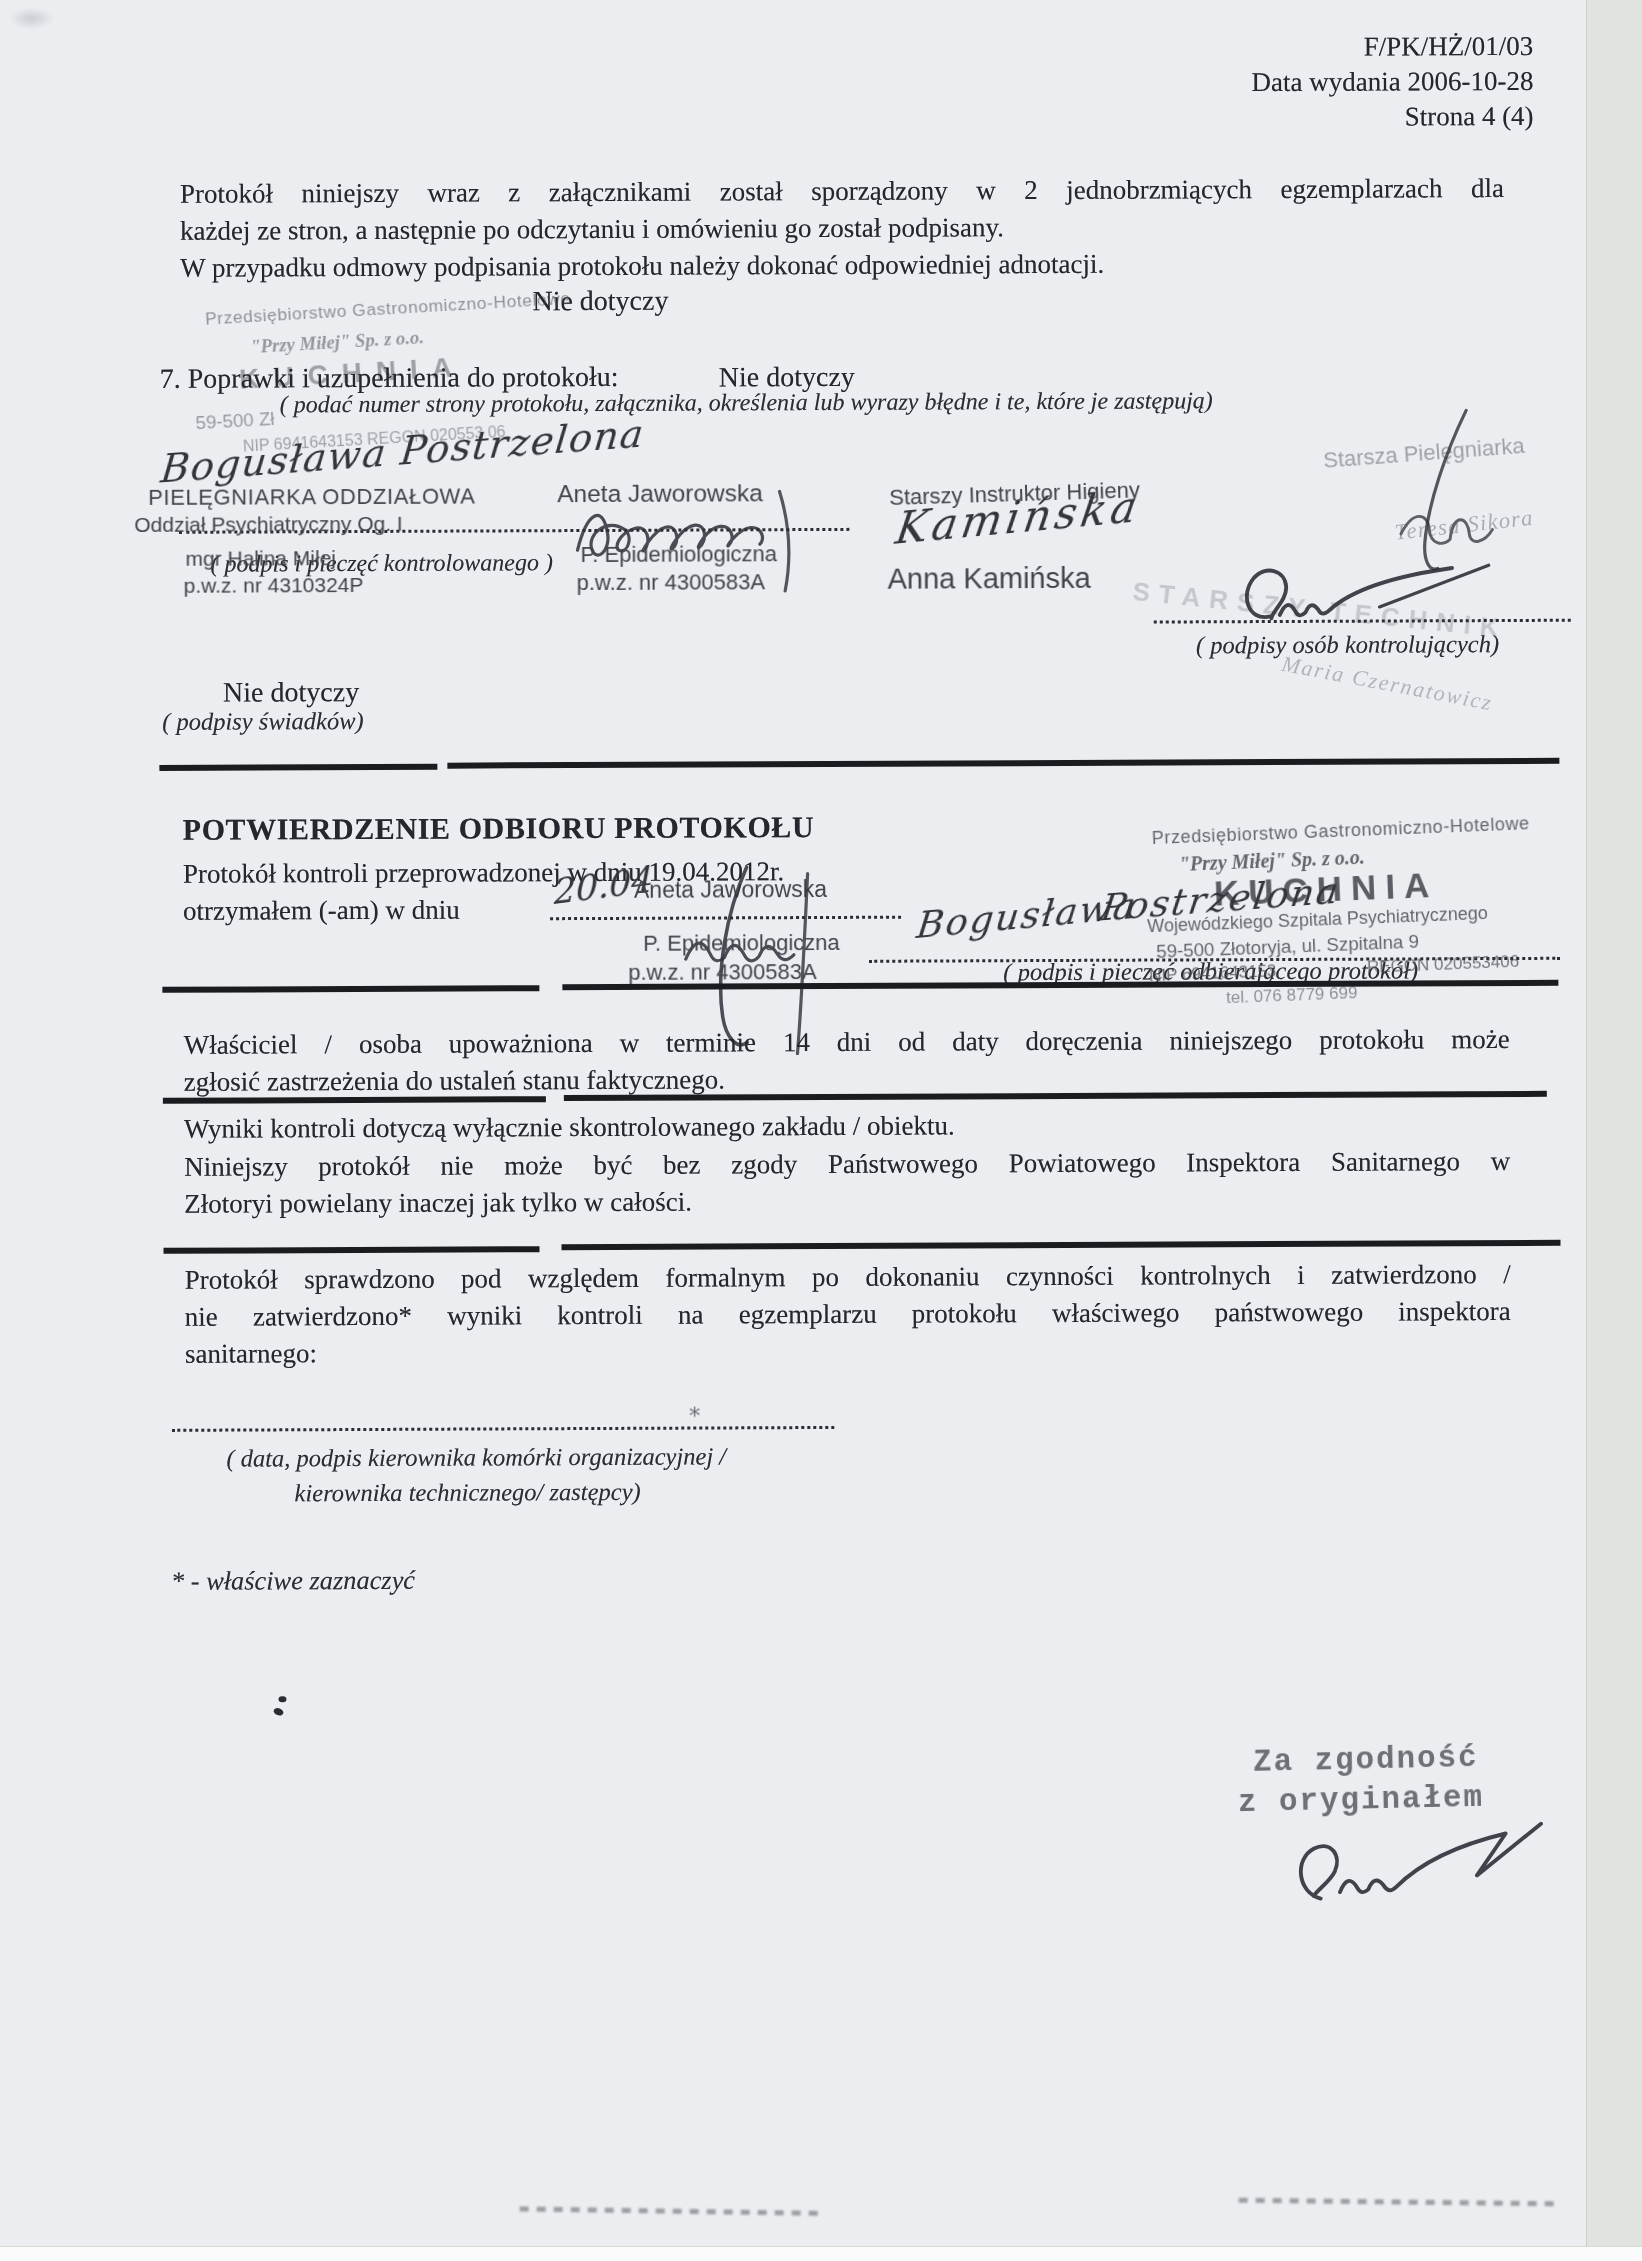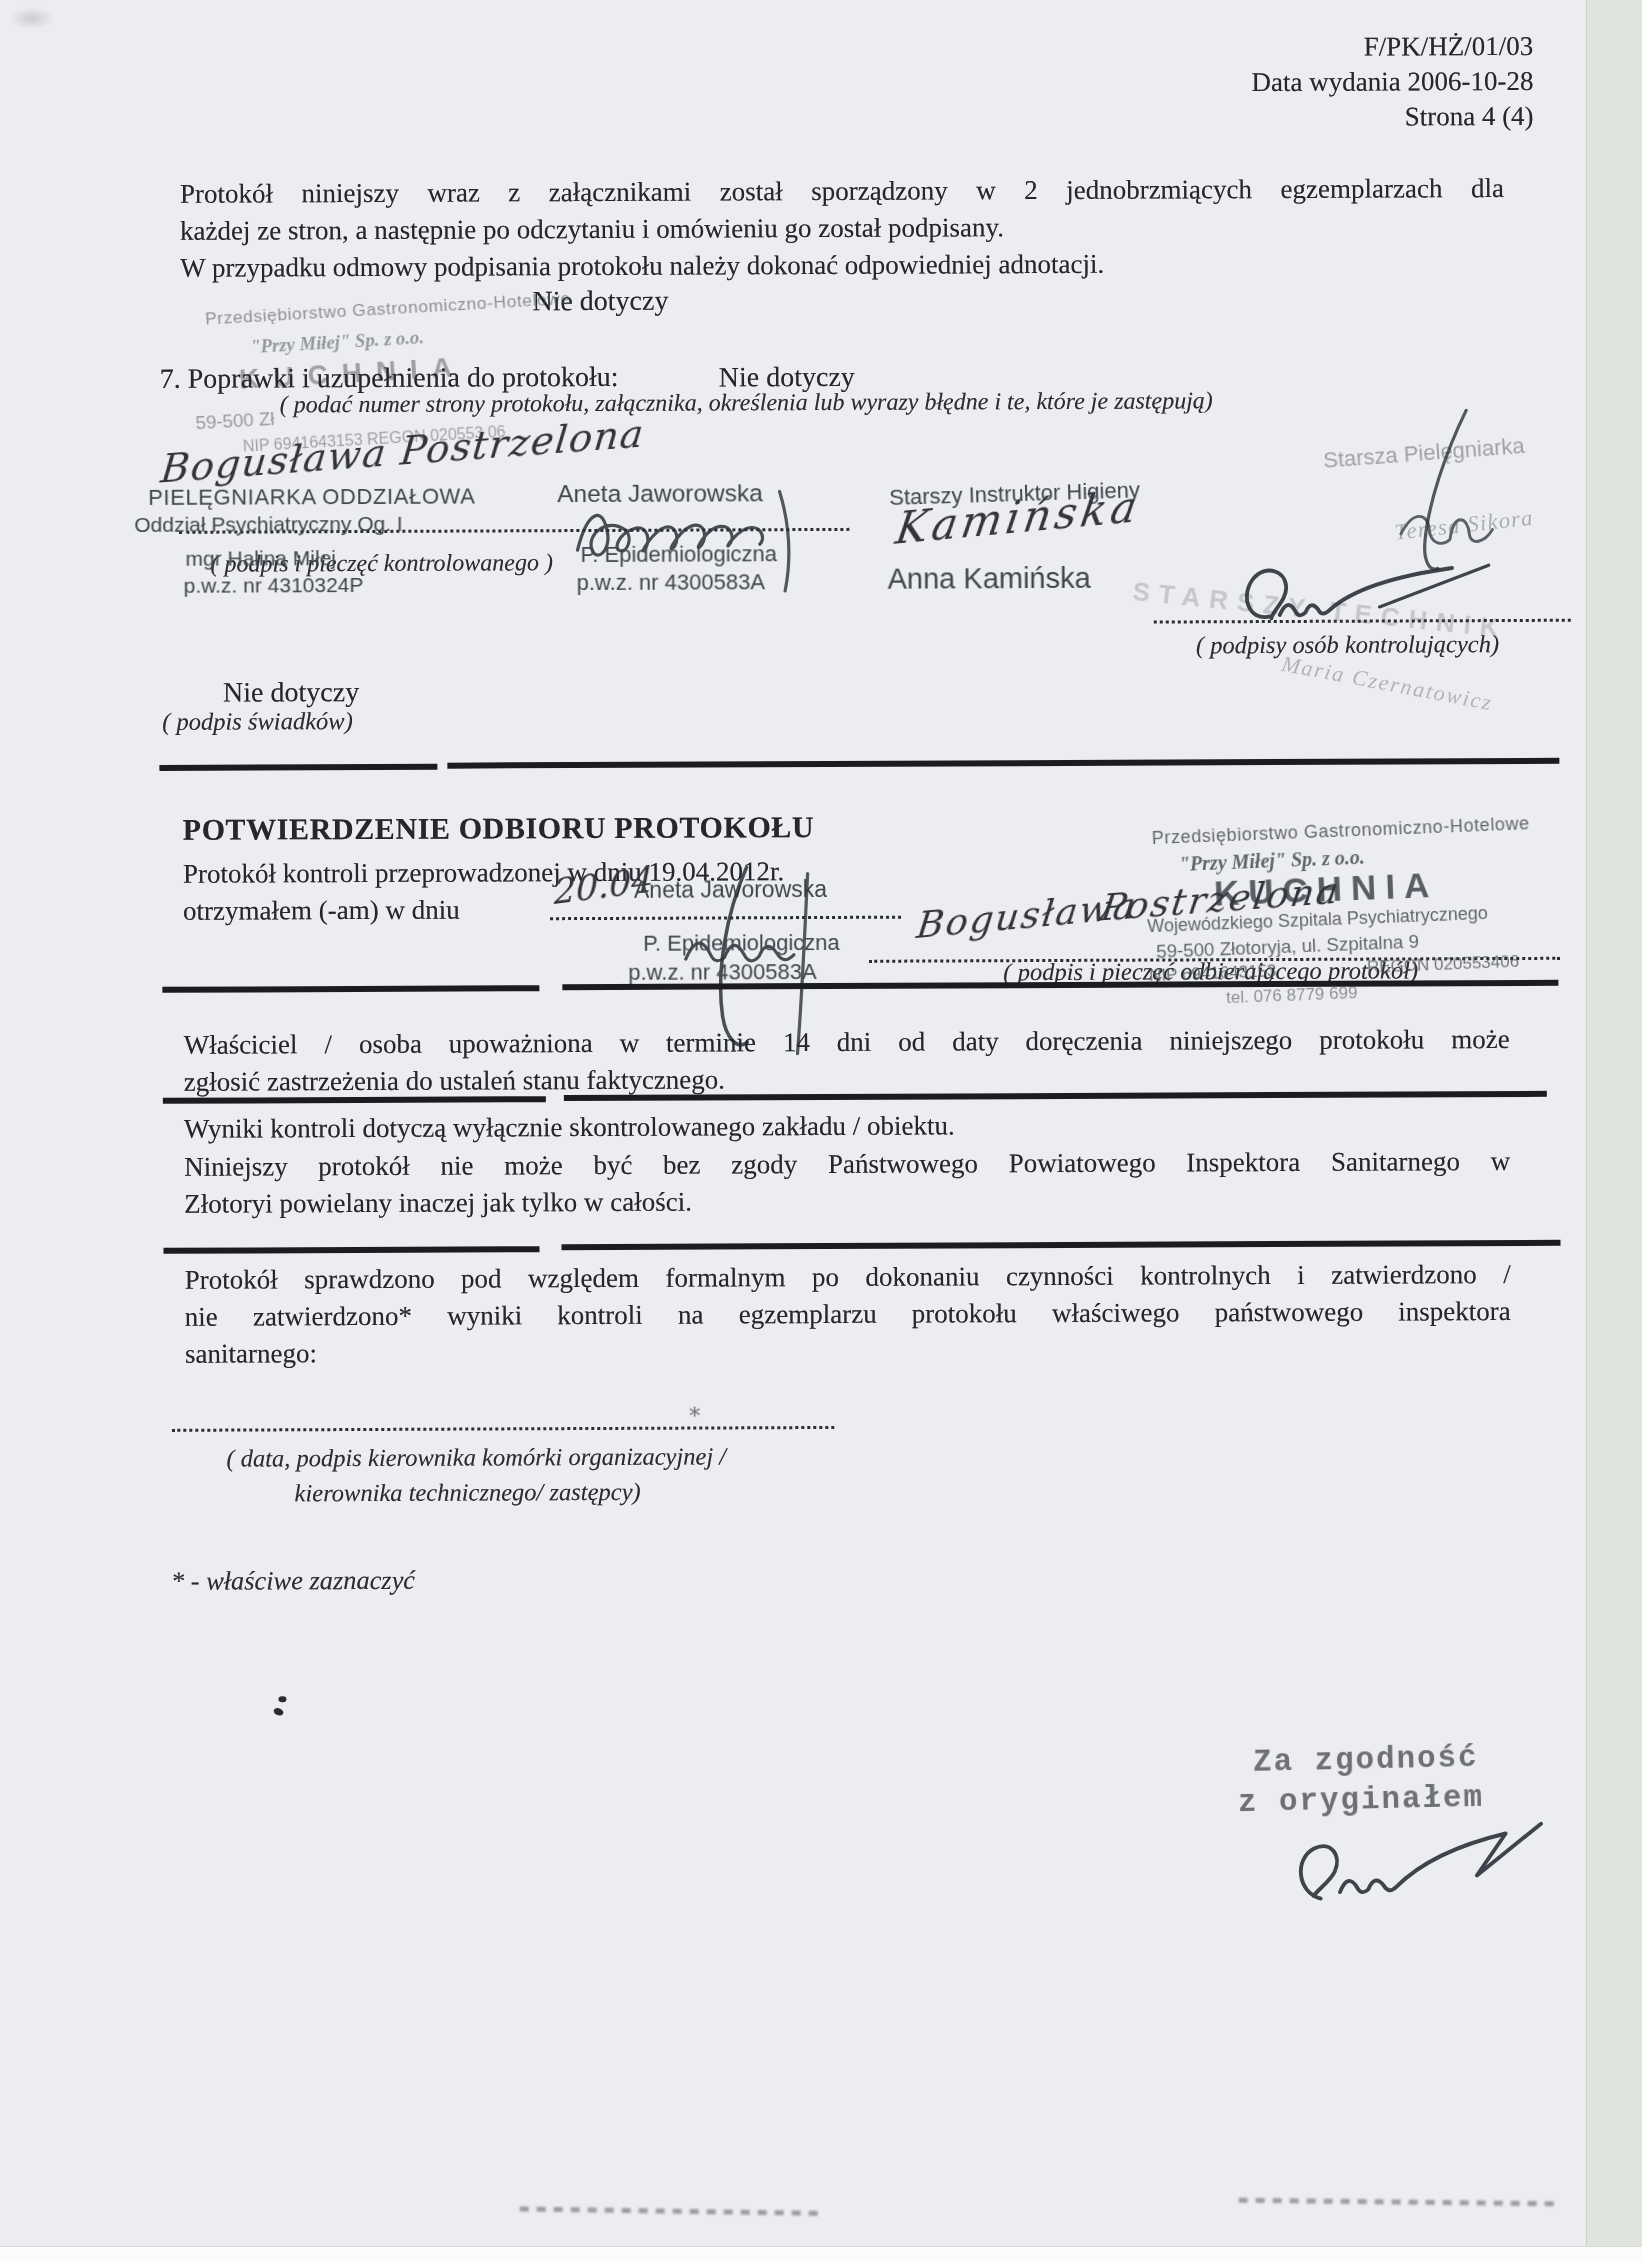--- a/index.html
+++ b/index.html
@@ -101,21 +101,21 @@
         <path d="M55,92 C20,100 8,58 30,32 C48,12 78,20 80,45 C82,66 58,84 57,95" stroke-width="6" opacity=".9"></path>
         <path d="M70,90 q12,-28 24,-6 q6,12 16,2 q8,-20 20,-4 q6,12 18,0 q50,-45 190,-64" stroke-width="6" opacity=".9"></path>
         <path d="M225,78 L395,14" stroke-width="5" opacity=".9"></path>
       </svg>
     </div>
     <div class="abs dots" style="left:1156px;top:609px;width:417px;"></div>
     <div class="abs cap" style="left:1198px;top:633px;">( podpisy osób kontrolujących)</div>
     <div class="abs serif italic" style="left:1282px;top:673px;font-size:22px;color:#6a6d74;opacity:.45;transform:rotate(11deg);letter-spacing:1.9px;">Maria Czernatowicz</div>
 
     <div class="abs body-txt" style="left:225px;top:671px;font-size:28px;">Nie dotyczy</div>
-    <div class="abs cap" style="left:164px;top:705px;">( podpis świadków)</div>
+    <div class="abs cap" style="left:164px;top:705px;">( podpisy świadków)</div>
 
     <div class="abs rule" style="left:161px;top:762px;width:278px;"></div>
     <div class="abs rule" style="left:449px;top:761px;width:1112px;"></div>
 
     <div class="abs body-txt" style="left:184px;top:808px;font-size:30px;font-weight:bold;letter-spacing:0.6px;">POTWIERDZENIE ODBIORU PROTOKOŁU</div>
     <div class="abs body-txt" style="left:184px;top:853px;">Protokół kontroli przeprowadzonej w dniu 19.04.2012r.</div>
     <div class="abs body-txt" style="left:184px;top:890px;">otrzymałem (-am) w dniu</div>
     <div class="abs dots" style="left:551px;top:903px;width:351px;"></div>
     <div class="abs hand" style="left:555px;top:871px;font-size:35px;transform:rotate(-7deg) skewX(-8deg);">20.04</div>
     <div class="abs stamp" style="left:635px;top:876px;font-size:23px;">Aneta Jaworowska</div>

